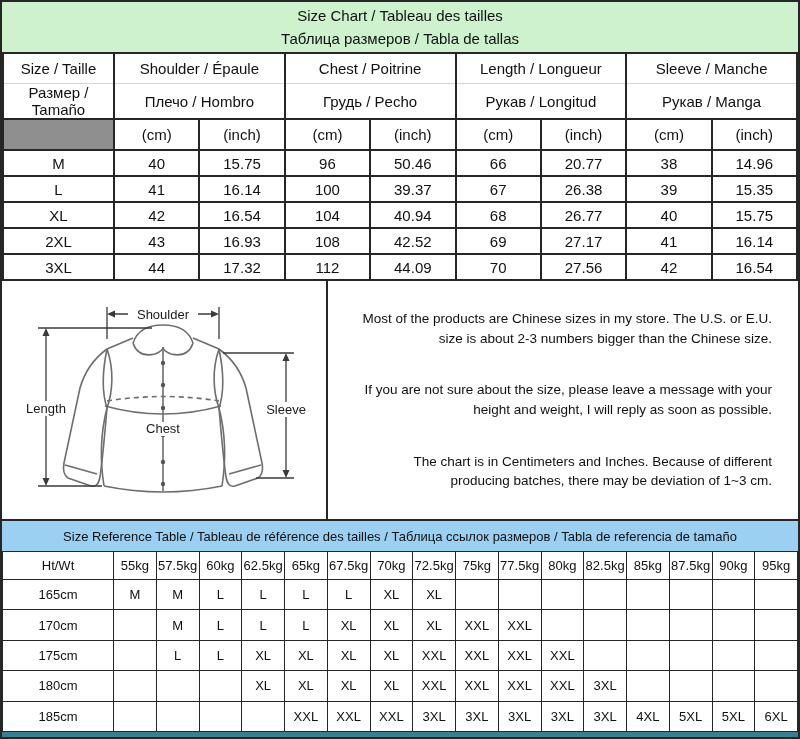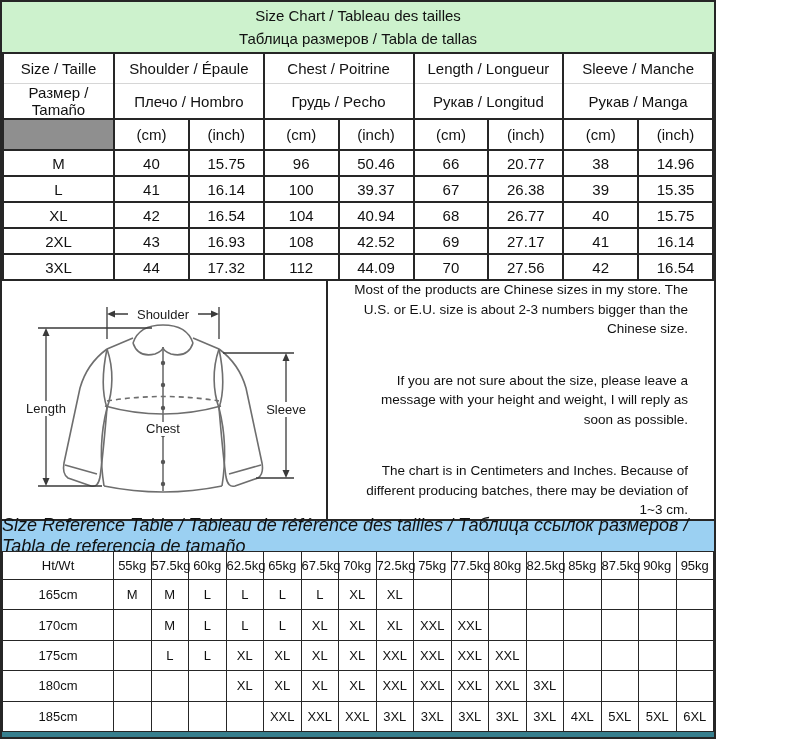--- a/index.html
+++ b/index.html
@@ -1,17 +1,17 @@
 <!DOCTYPE html>
 <html style="--green: #cdf2cd; --blue: #9bd0f2; --gray: #8f8f8f; --teal: #377f8e; --border-dark: #262626;"><head>
 <meta charset="utf-8">
 <style>
   html,body{margin:0;padding:0;background:#ffffff;}
   .page{
-    width:716px;height:739px;box-sizing:border-box;
+    width:800px;height:739px;box-sizing:border-box;
     border:2px solid var(--border-dark,#262626);
     font-family:"Liberation Sans",sans-serif;color:#111;
     display:flex;flex-direction:column;background:#fff;overflow:hidden;
   }
   
   .title-bar{
     height:50px;flex:0 0 50px;background:var(--green,#cdf2cd);
     display:flex;flex-direction:column;justify-content:space-evenly;
     text-align:center;font-size:15px;
   }
@@ -28,21 +28,21 @@
   .gray-cell{background:var(--gray,#8f8f8f);}
   
   .mid{height:238px;flex:0 0 238px;display:flex;}
   .diagram-cell{width:326px;flex:0 0 326px;border-right:2px solid var(--border-dark,#262626);box-sizing:border-box;}
   .note-cell{flex:1;display:flex;flex-direction:column;justify-content:center;padding:0 10px;box-sizing:border-box;}
   .note-cell p{margin:16px;text-align:right;font-size:13.5px;line-height:1.45;}
   
   .ref-title{
     height:30px;flex:0 0 30px;background:var(--blue,#9bd0f2);
     border-top:2px solid var(--border-dark,#262626);
-    display:flex;align-items:center;justify-content:center;font-size:18px;font-style:italic;
+    display:flex;align-items:center;justify-content:center;font-size:13px;
   }
   
   .ref-table{height:181px;flex:0 0 181px;}
   .ref-table td{
     border:1.5px solid var(--border-dark,#262626);
     text-align:center;vertical-align:middle;font-size:13px;padding:0;
   }
   .ref-table tr.ref-hdr td{height:27px;font-size:13px;}
   
   .bottom-bar{height:7px;flex:1;background:var(--teal,#377f8e);}

